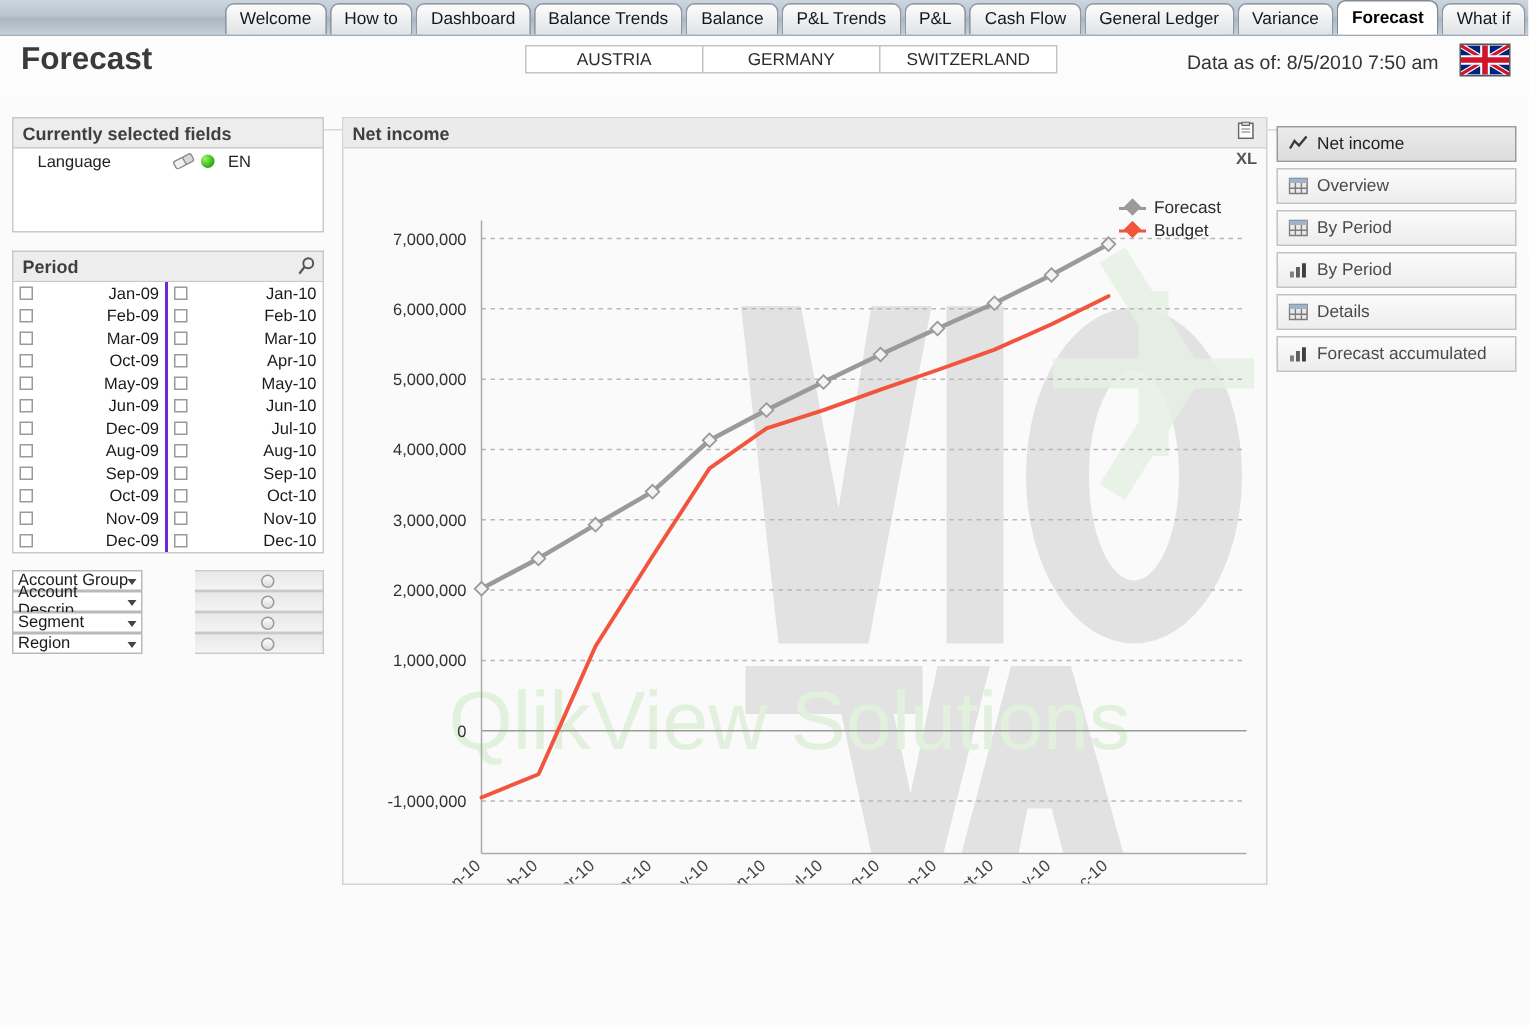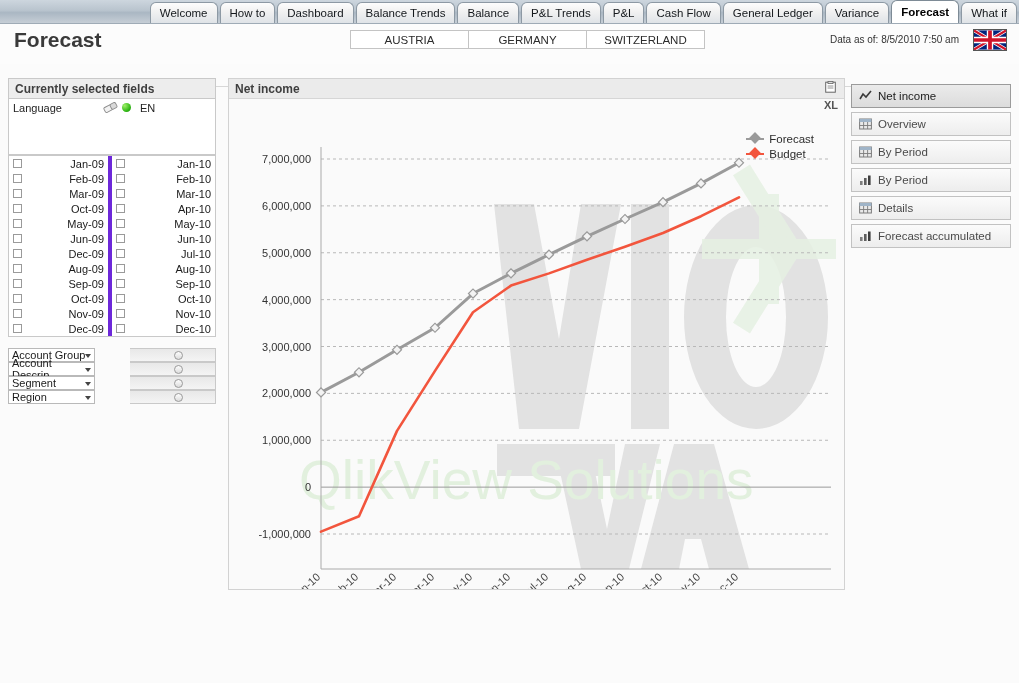--- a/index.html
+++ b/index.html
@@ -70,21 +70,21 @@
     width: 119px; height: 19px;
     display: flex; align-items: center; justify-content: center;
     font-size: 11.5px; color: #2b2b2b;
     background: #ffffff;
     border: 1px solid #c4c4c4;
     margin-right: -1px;
     cursor: pointer;
   }
   .asof {
     position: absolute; right: 60px; top: 10px;
-    font-size: 10px; color: #333;
+    font-size: 13px; color: #333;
   }
   .flag {
     position: absolute; right: 12px; top: 5px;
     width: 34px; height: 22px;
     border: 1px solid #555;
   }
   .header-rule {
     position: absolute; left: 12px; top: 62px;
     width: 995px; height: 1px;
     background: #d7d7d7;
@@ -106,33 +106,33 @@
   .panel-body {
     background: #ffffff;
     border: 1px solid #c9c9c9;
   }
 
   .sel-row {
     display: flex; align-items: center;
     height: 15px; padding: 2px 4px 0 4px;
     font-size: 11px; color: #222;
   }
-  .sel-field { width: 90px; }
+  .sel-field { width: 90px; margin-left: 12px; }
   .eraser-icon { width: 16px; height: 11px; margin-right: 3px; }
   .green-dot {
     width: 9px; height: 9px; border-radius: 50%;
     background: radial-gradient(circle at 30% 30%, #9ff06a, #2eb513 65%, #1d8a0b);
     margin-right: 9px;
   }
   .sel-value { font-size: 11px; }
 
   .search-icon { position: absolute; right: 5px; top: 3px; }
 
   .period-body { display: flex; height: 180px; }
-  .period-col { width: 103px; border-right: 4px solid #6d28d9; }
+  .period-col { width: 103px; border-right: 2px solid #6d28d9; }
   .period-col:last-child { border-right: none; }
   .period-item {
     display: flex; align-items: center;
     height: 15px;
     padding: 0 4px;
     font-size: 11px; color: #1a1a1a;
     cursor: pointer;
   }
   .period-item .cb {
     width: 9px; height: 9px;
@@ -325,20 +325,29 @@
               <rect x="1" y="2.5" width="8" height="5.5" rx="1.4" fill="#f2f2f2" stroke="#8a8a8a" stroke-width="0.9"></rect>
               <rect x="8" y="2.5" width="6" height="5.5" rx="1.4" fill="#d9d9d9" stroke="#8a8a8a" stroke-width="0.9"></rect>
             </g>
           </svg>
         </span>
         <span class="green-dot"></span>
         <span class="sel-value">EN</span>
       </div>
     </div>
 
+    <div class="panel-head" style="margin-top:12px;">
+      <span>Period</span>
+      <span class="search-icon">
+        <svg width="12" height="13" viewBox="0 0 12 13">
+          <circle cx="7.5" cy="4.5" r="3.3" fill="none" stroke="#555" stroke-width="1.3"></circle>
+          <line x1="5" y1="7" x2="1.5" y2="11.5" stroke="#555" stroke-width="1.4"></line>
+        </svg>
+      </span>
+    </div>
     <div class="panel-body">
       <div class="period-body">
         <div class="period-col" id="periodCol1">
             <div class="period-item">
               <span class="cb"></span>
               <span class="lbl">Jan-09</span>
             </div>
             <div class="period-item">
               <span class="cb"></span>
               <span class="lbl">Feb-09</span>

